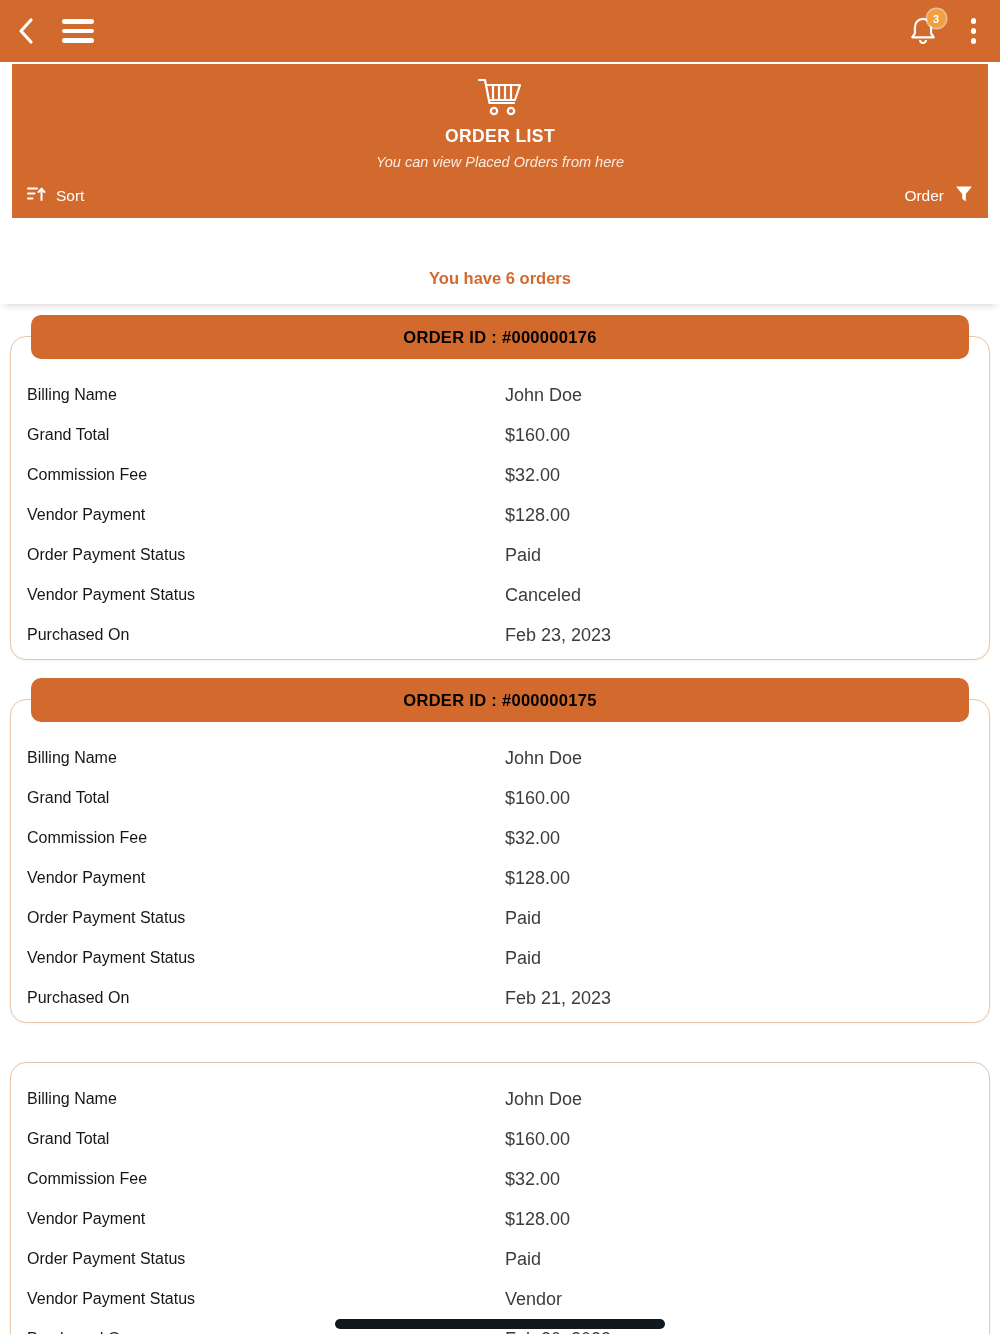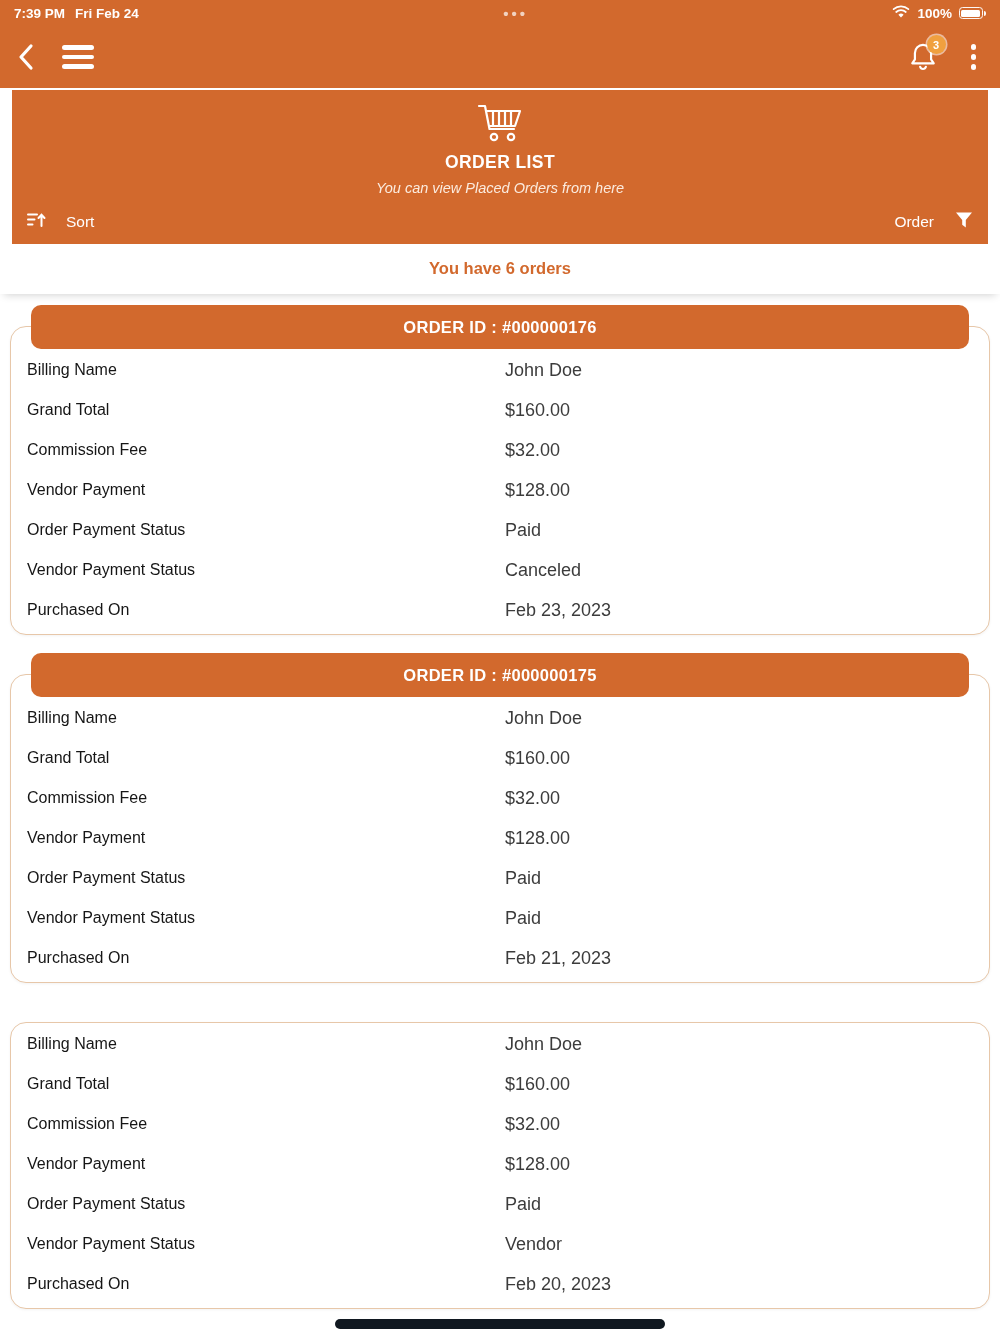--- a/index.html
+++ b/index.html
@@ -47,80 +47,58 @@
   .kebab i { width: 5.5px; height: 5.5px; border-radius: 50%; background: #fff; }
   
   .header-card {
     margin: 2px 12px 0; background: #d2692d; border-radius: 0;
     color: #fff; padding: 12px 14px 10px;
   }
   .header-card .cart-row { display: flex; justify-content: center; }
   .header-title { text-align: center; font-size: 17.5px; font-weight: 700; letter-spacing: 0.4px; margin-top: 4px; }
   .header-sub { text-align: center; font-size: 14.5px; color: rgba(255,246,238,0.92); margin-top: 7px; font-style: italic; }
   .tools-row { display: flex; justify-content: space-between; align-items: center; margin-top: 14px; }
-  .tool-btn { display: flex; align-items: center; gap: 20px; font-size: 15.5px; cursor: pointer; }
+  .tool-btn { display: flex; align-items: center; gap: 10px; font-size: 15.5px; cursor: pointer; }
   
   .summary {
     background: #fff; text-align: center; padding: 15px 0 16px;
     color: #d2692d; font-size: 16.5px; font-weight: 700;
     position: relative; z-index: 2;
     box-shadow: 0 5px 8px -4px rgba(0,0,0,0.18);
+    margin-top: 36px;
   }
   
   .order-list { position: relative; z-index: 1; }
   .order-card {
     margin: 39px 10px 0; background: #fff;
     border: 1.5px solid #e7c7a9; border-radius: 16px;
     box-shadow: 0 1px 3px rgba(0,0,0,0.05);
   }
   .order-card:first-child { margin-top: 32px; }
   .order-header {
     margin: -22px 20px 0; height: 44px; border-radius: 10px;
-    background: #d2692d; color: #ffffff;
+    background: #d2692d; color: #000000;
     display: flex; align-items: center; justify-content: center;
     font-size: 16.5px; font-weight: 700; letter-spacing: 0.3px;
     cursor: pointer;
   }
-  .order-rows { padding: 1px 0 4px; }
+  .order-rows { padding: 16px 0 4px; }
   .order-row { display: flex; align-items: center; height: 40px; padding: 0 16px; }
   .order-row .label { width: 478px; font-size: 16px; color: #161616; }
   .order-row .value { font-size: 18px; color: #3c3c3c; }
   .home-indicator {
     position: absolute; left: 50%; bottom: 5px; transform: translateX(-50%);
     width: 330px; height: 10px; border-radius: 6px; background: #101820;
     z-index: 5;
   }
 </style>
 </head>
 <body>
 
 <div class="top-chrome">
-  <div class="status-bar">
-    <div class="status-left">
-      <span>7:39 PM</span>
-      <span>Fri Feb 24</span>
-    </div>
-    <div class="status-center">•••</div>
-    <div class="status-right">
-      <span>
-        <svg width="18" height="14" viewBox="0 0 18 14">
-          <path d="M1.6 4.2 a11 11 0 0 1 14.8 0" stroke="#fff" stroke-width="1.7" fill="none" stroke-linecap="round"></path>
-          <path d="M4.2 7.0 a7.2 7.2 0 0 1 9.6 0" stroke="#fff" stroke-width="1.7" fill="none" stroke-linecap="round"></path>
-          <path d="M9 12.6 L6.4 9.7 a4 4 0 0 1 5.2 0 z" fill="#fff"></path>
-        </svg>
-      </span>
-      <span>100%</span>
-      <span class="battery">
-        <span class="battery-body">
-            <span class="battery-fill"></span>
-          </span>
-        <span class="battery-nub"></span>
-      </span>
-    </div>
-  </div>
 
   <div class="nav-bar">
     <div class="nav-left">
       <span class="back-btn">
         <svg width="16" height="28" viewBox="0 0 16 28">
           <polyline points="13,3 3,14 13,25" fill="none" stroke="#fff" stroke-width="3.2" stroke-linecap="round" stroke-linejoin="round"></polyline>
         </svg>
       </span>
       <span class="hamburger">
         <span></span>

